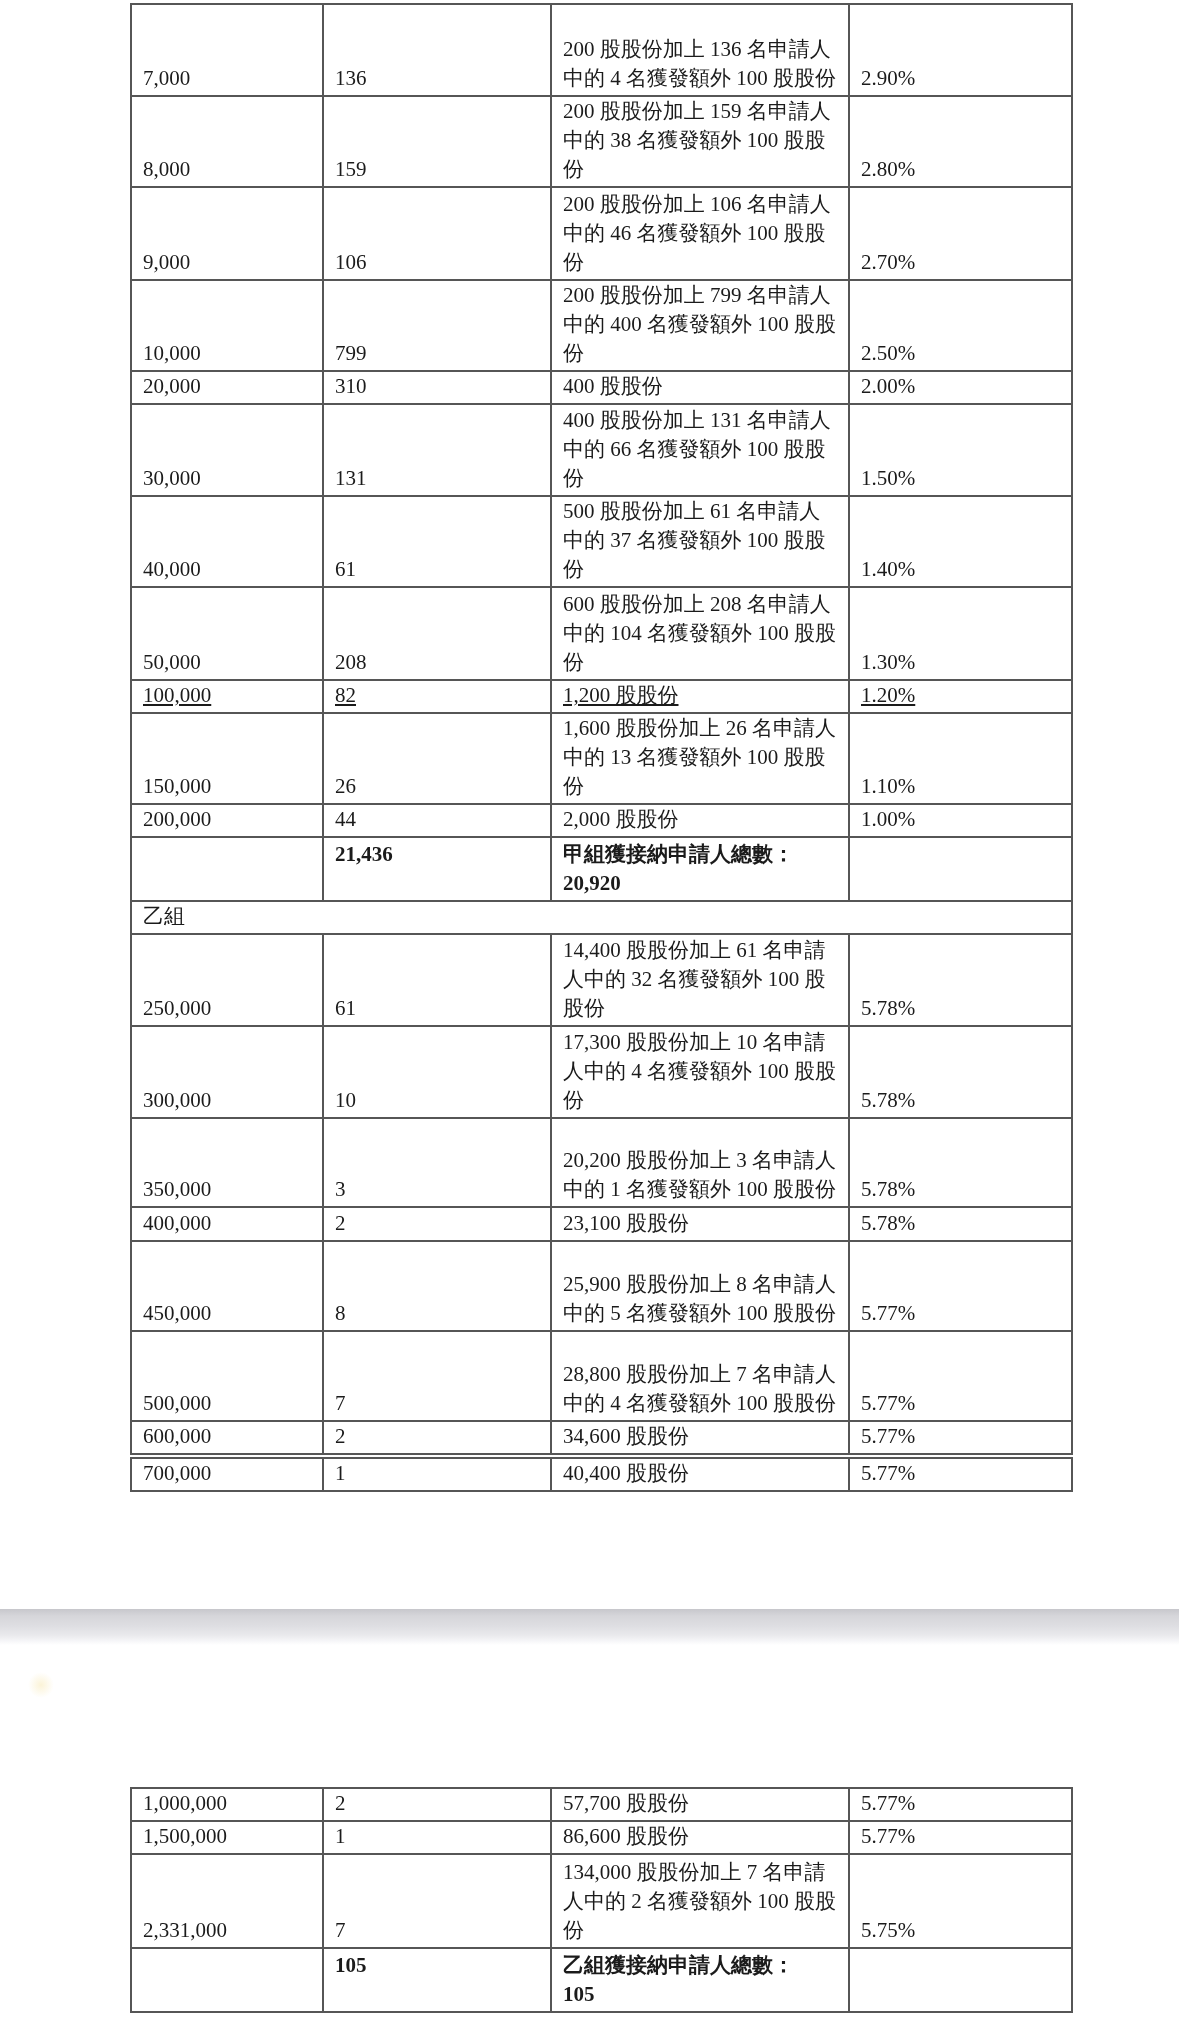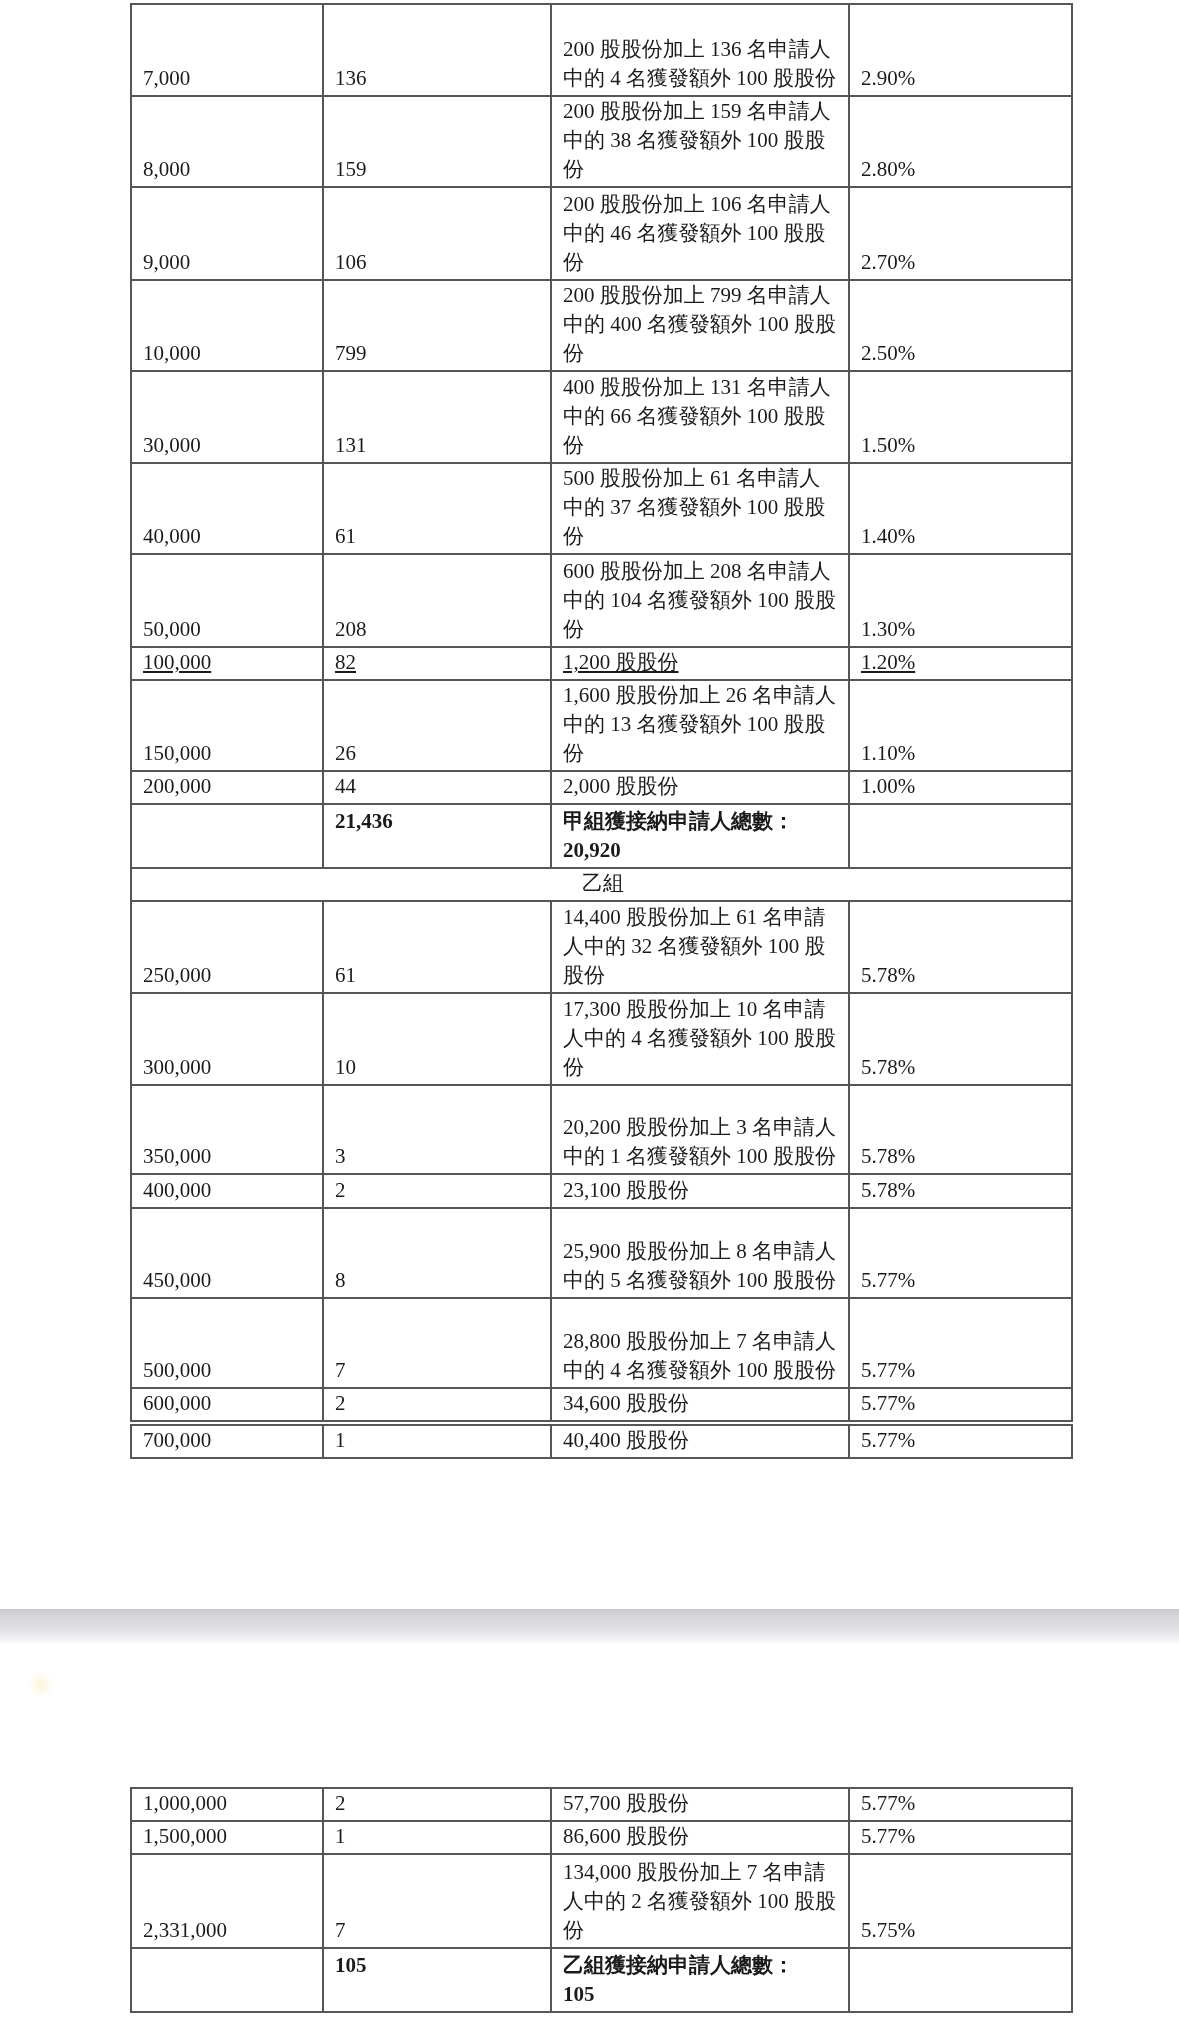--- a/index.html
+++ b/index.html
@@ -16,21 +16,21 @@
   table.allot td{
     border:2px solid #565656;
     vertical-align:bottom;
     padding:0 8px 2px 11px;
     font-size:21px;line-height:29px;
     overflow:hidden;
   }
   td.c-apply,td.c-count,td.c-rate{white-space:nowrap;}
   tr.total-row td{vertical-align:top;font-weight:bold;padding-top:2px;margin-top:48px;}
   td.group-header-cell{
-    text-align:center;vertical-align:middle;font-weight:normal;
+    text-align:left;vertical-align:middle;font-weight:normal;
     padding:0 0 2px 0;
   }
   tr.straddle td{border-top:6px double #565656;}
 
   .page-break-shadow{
     position:absolute;left:0;top:1609px;width:1179px;height:36px;
     background:linear-gradient(180deg,#c7c7cc 0px,#d6d6da 7px,#dddde1 16px,#e9e9ec 26px,#f8f8fa 33px,#ffffff 36px);
   }
   .scan-artifact{
     position:absolute;left:28px;top:1672px;width:26px;height:26px;border-radius:50%;
@@ -66,20 +66,26 @@
           <td class="c-apply">9,000</td>
           <td class="c-count">106</td>
           <td class="c-allot">200 股股份加上 106 名申請人中的 46 名獲發額外 100 股股份</td>
           <td class="c-rate">2.70%</td>
         </tr>
         <tr style="height: 85px;">
           <td class="c-apply">10,000</td>
           <td class="c-count">799</td>
           <td class="c-allot">200 股股份加上 799 名申請人中的 400 名獲發額外 100 股股份</td>
           <td class="c-rate">2.50%</td>
+        </tr>
+        <tr style="height: 32px;">
+          <td class="c-apply">20,000</td>
+          <td class="c-count">310</td>
+          <td class="c-allot">400 股股份</td>
+          <td class="c-rate">2.00%</td>
         </tr>
         <tr style="height: 92px;">
           <td class="c-apply">30,000</td>
           <td class="c-count">131</td>
           <td class="c-allot">400 股股份加上 131 名申請人中的 66 名獲發額外 100 股股份</td>
           <td class="c-rate">1.50%</td>
         </tr>
         <tr style="height: 90px;">
           <td class="c-apply">40,000</td>
           <td class="c-count">61</td>

